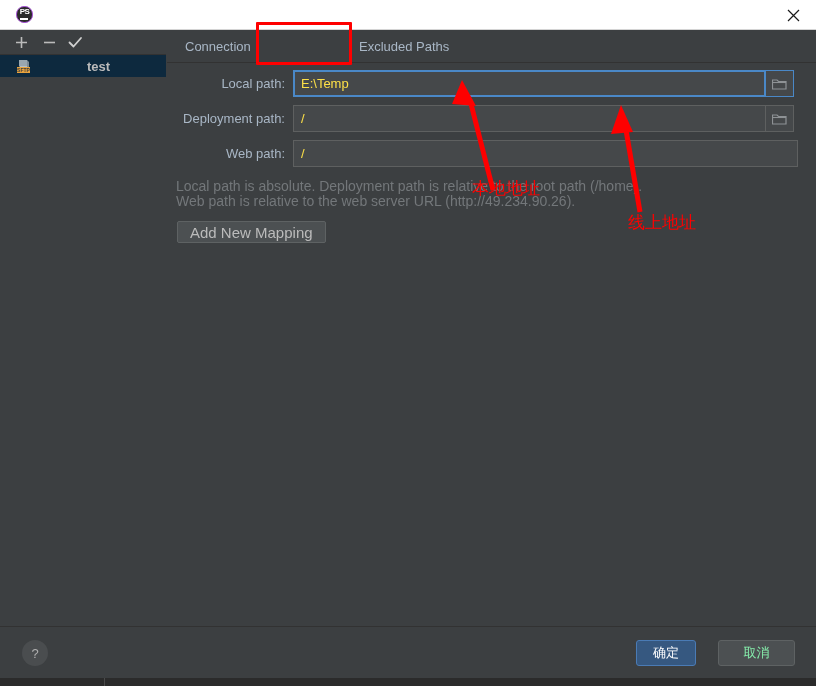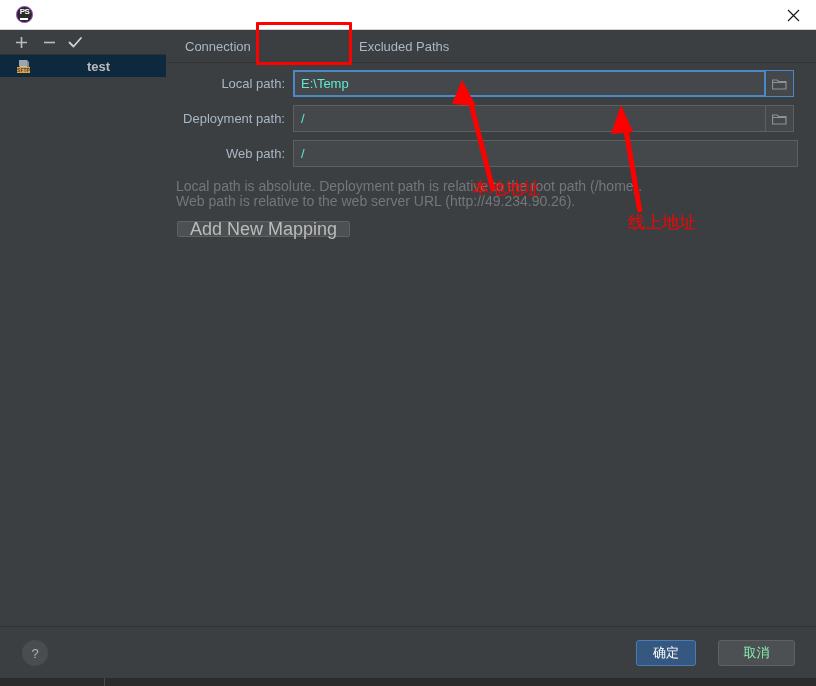--- a/index.html
+++ b/index.html
@@ -137,21 +137,21 @@
     text-align: right;
     font-size: 13px; color: #a9b7c6;
   }
   .form-input {
     position: absolute; left: 126px; top: 0;
     height: 27px;
     background: #45484a;
     border: 1px solid #5e6060;
     display: flex; align-items: center;
     padding-left: 7px;
-    font-size: 13px; color: #5eead4;
+    font-size: 13px; color: #fde047;
     cursor: text;
   }
   .form-input.focused {
     border: 1px solid #4a88c7;
     box-shadow: 0 0 0 1px #4a88c7 inset;
   }
   .browse-btn {
     position: absolute; top: 0;
     width: 29px; height: 27px;
     background: #45484a;
@@ -165,27 +165,27 @@
 
   #hint-text {
     position: absolute; left: 176px; top: 179px;
     width: 470px;
     font-size: 14px; color: #73777a;
     line-height: 15px;
   }
 
   #add-mapping-btn {
     position: absolute; left: 177px; top: 221px;
-    height: 16px;
+    height: 22px;
     padding: 0 12px;
     background: #4c5052;
     border: 1px solid #5e6263;
     border-radius: 2px;
     display: flex; align-items: center; justify-content: center;
-    font-size: 18px; color: #bbbbbb;
+    font-size: 15px; color: #bbbbbb;
     cursor: pointer;
   }
 
   
   #footer {
     position: absolute; left: 0; top: 626px;
     width: 816px; height: 52px;
     background: #3c3f41;
     border-top: 1px solid #323232;
   }

